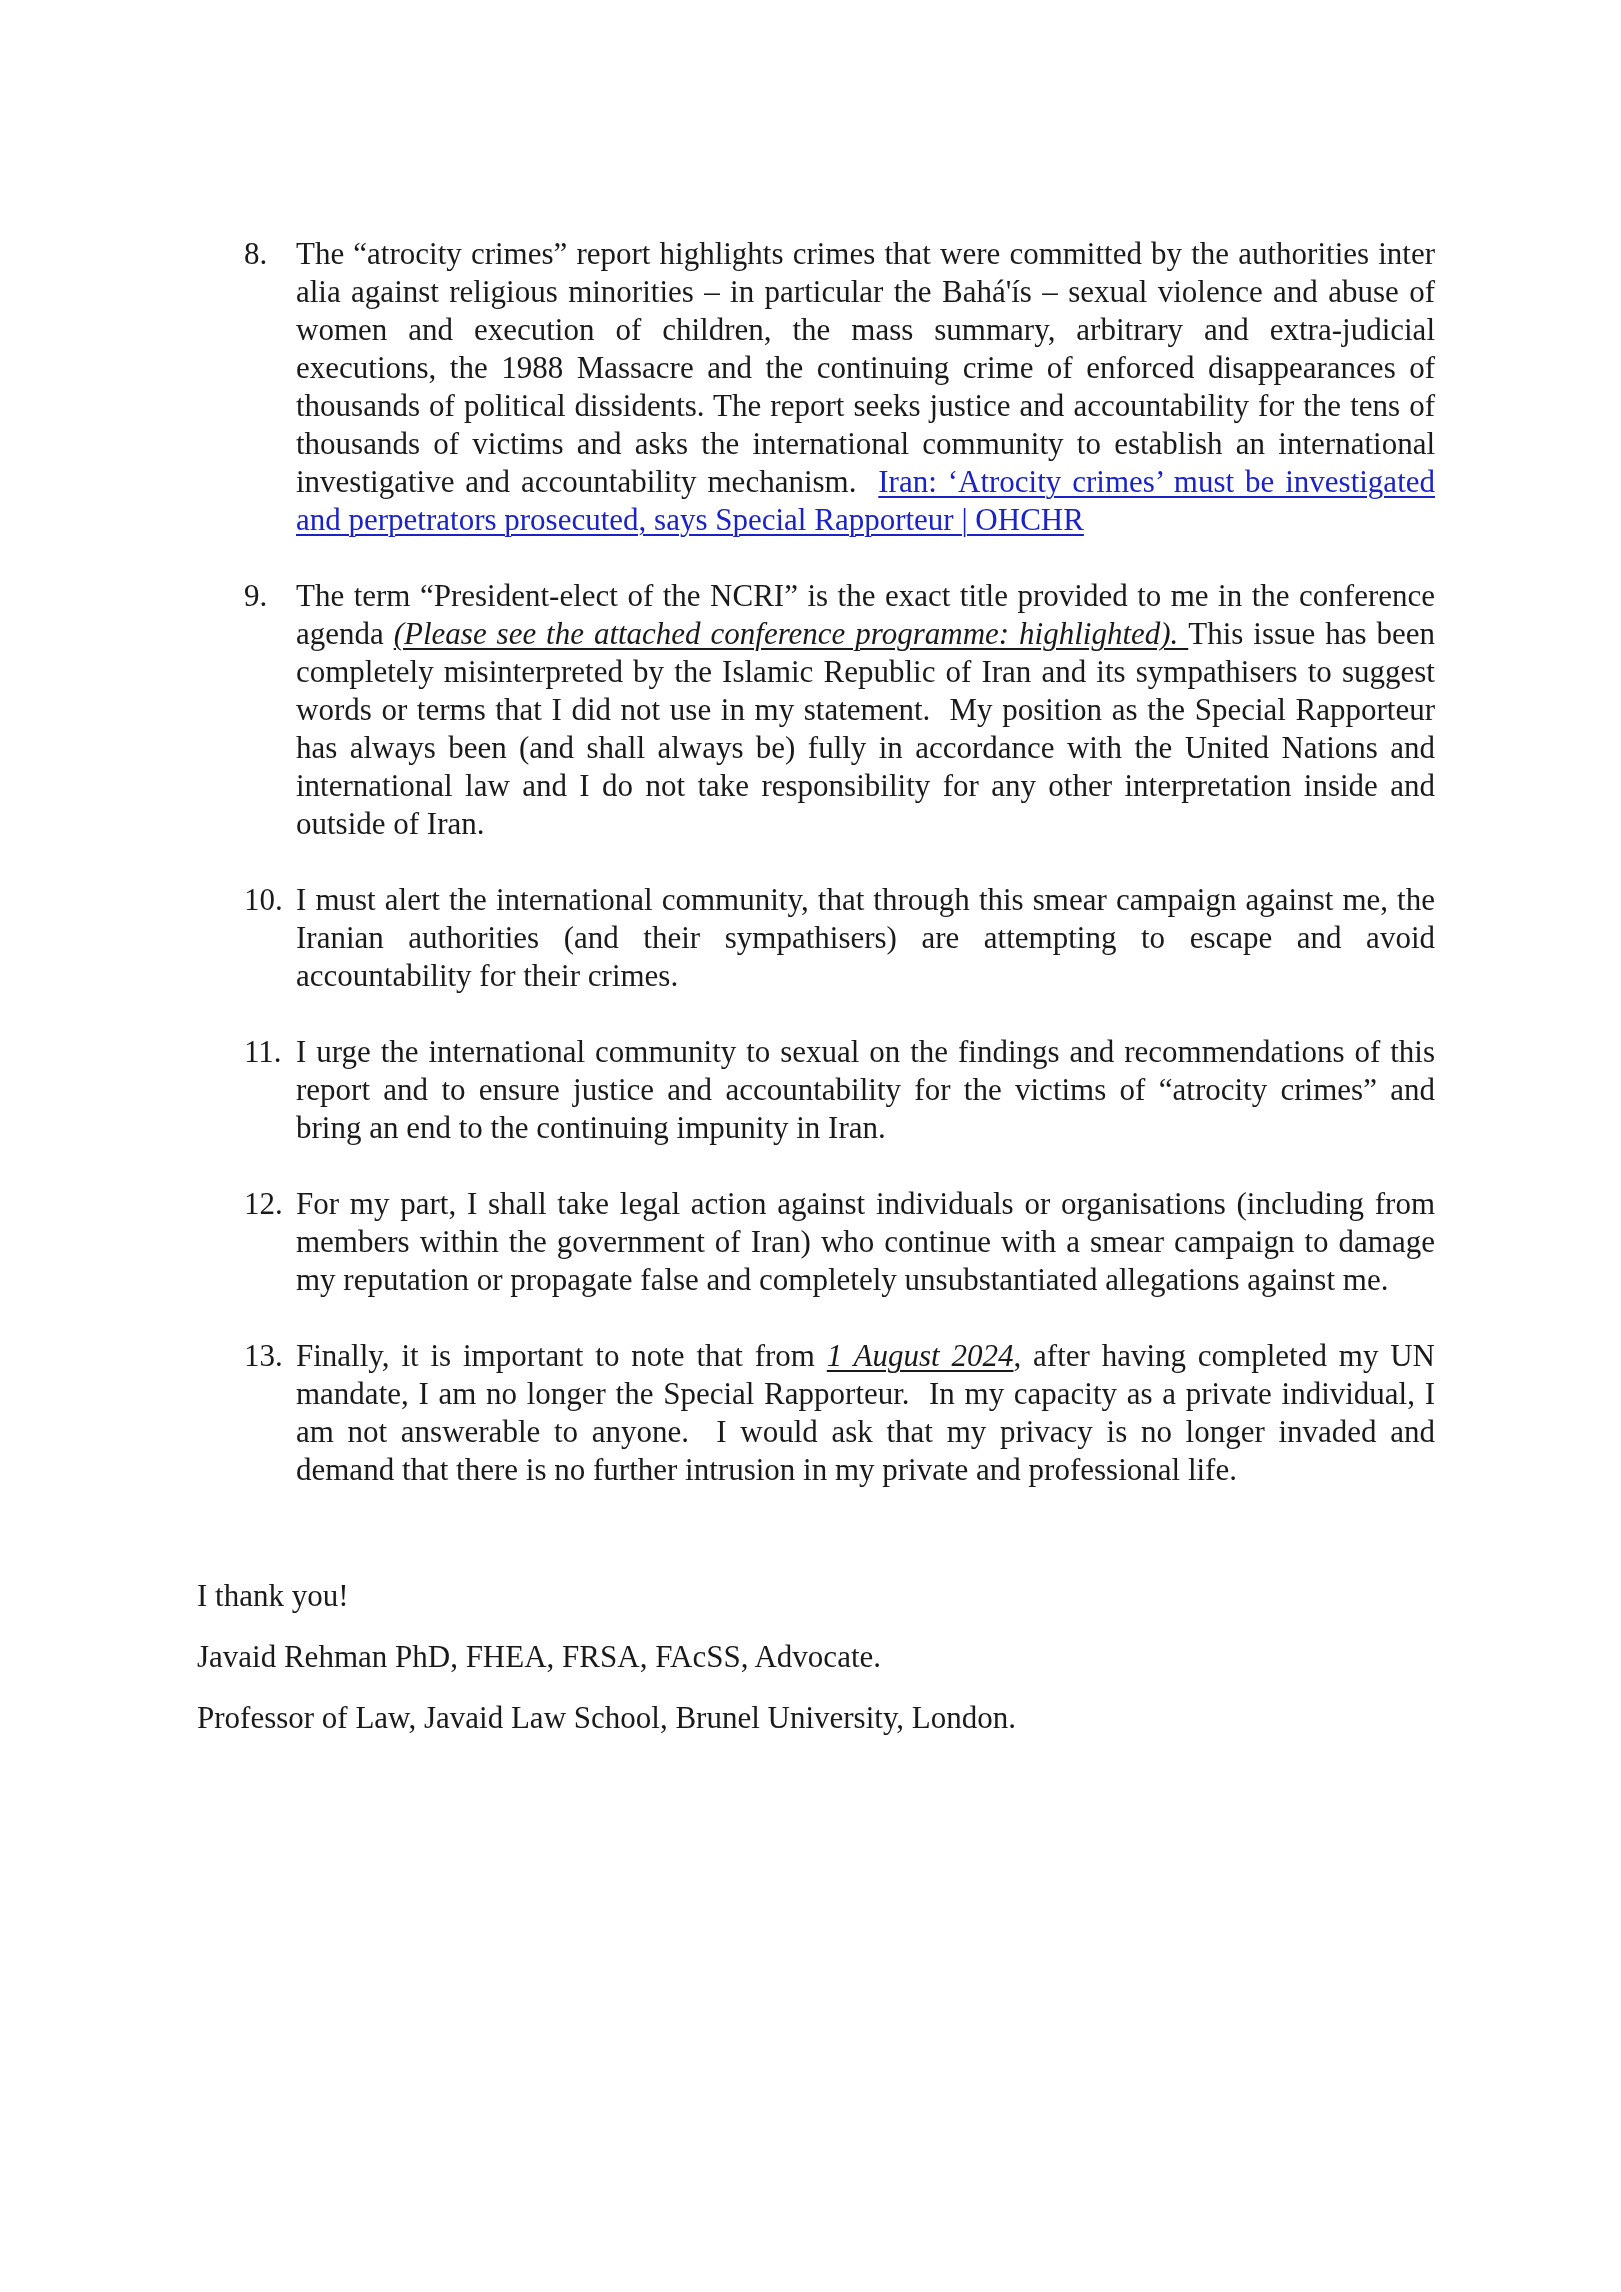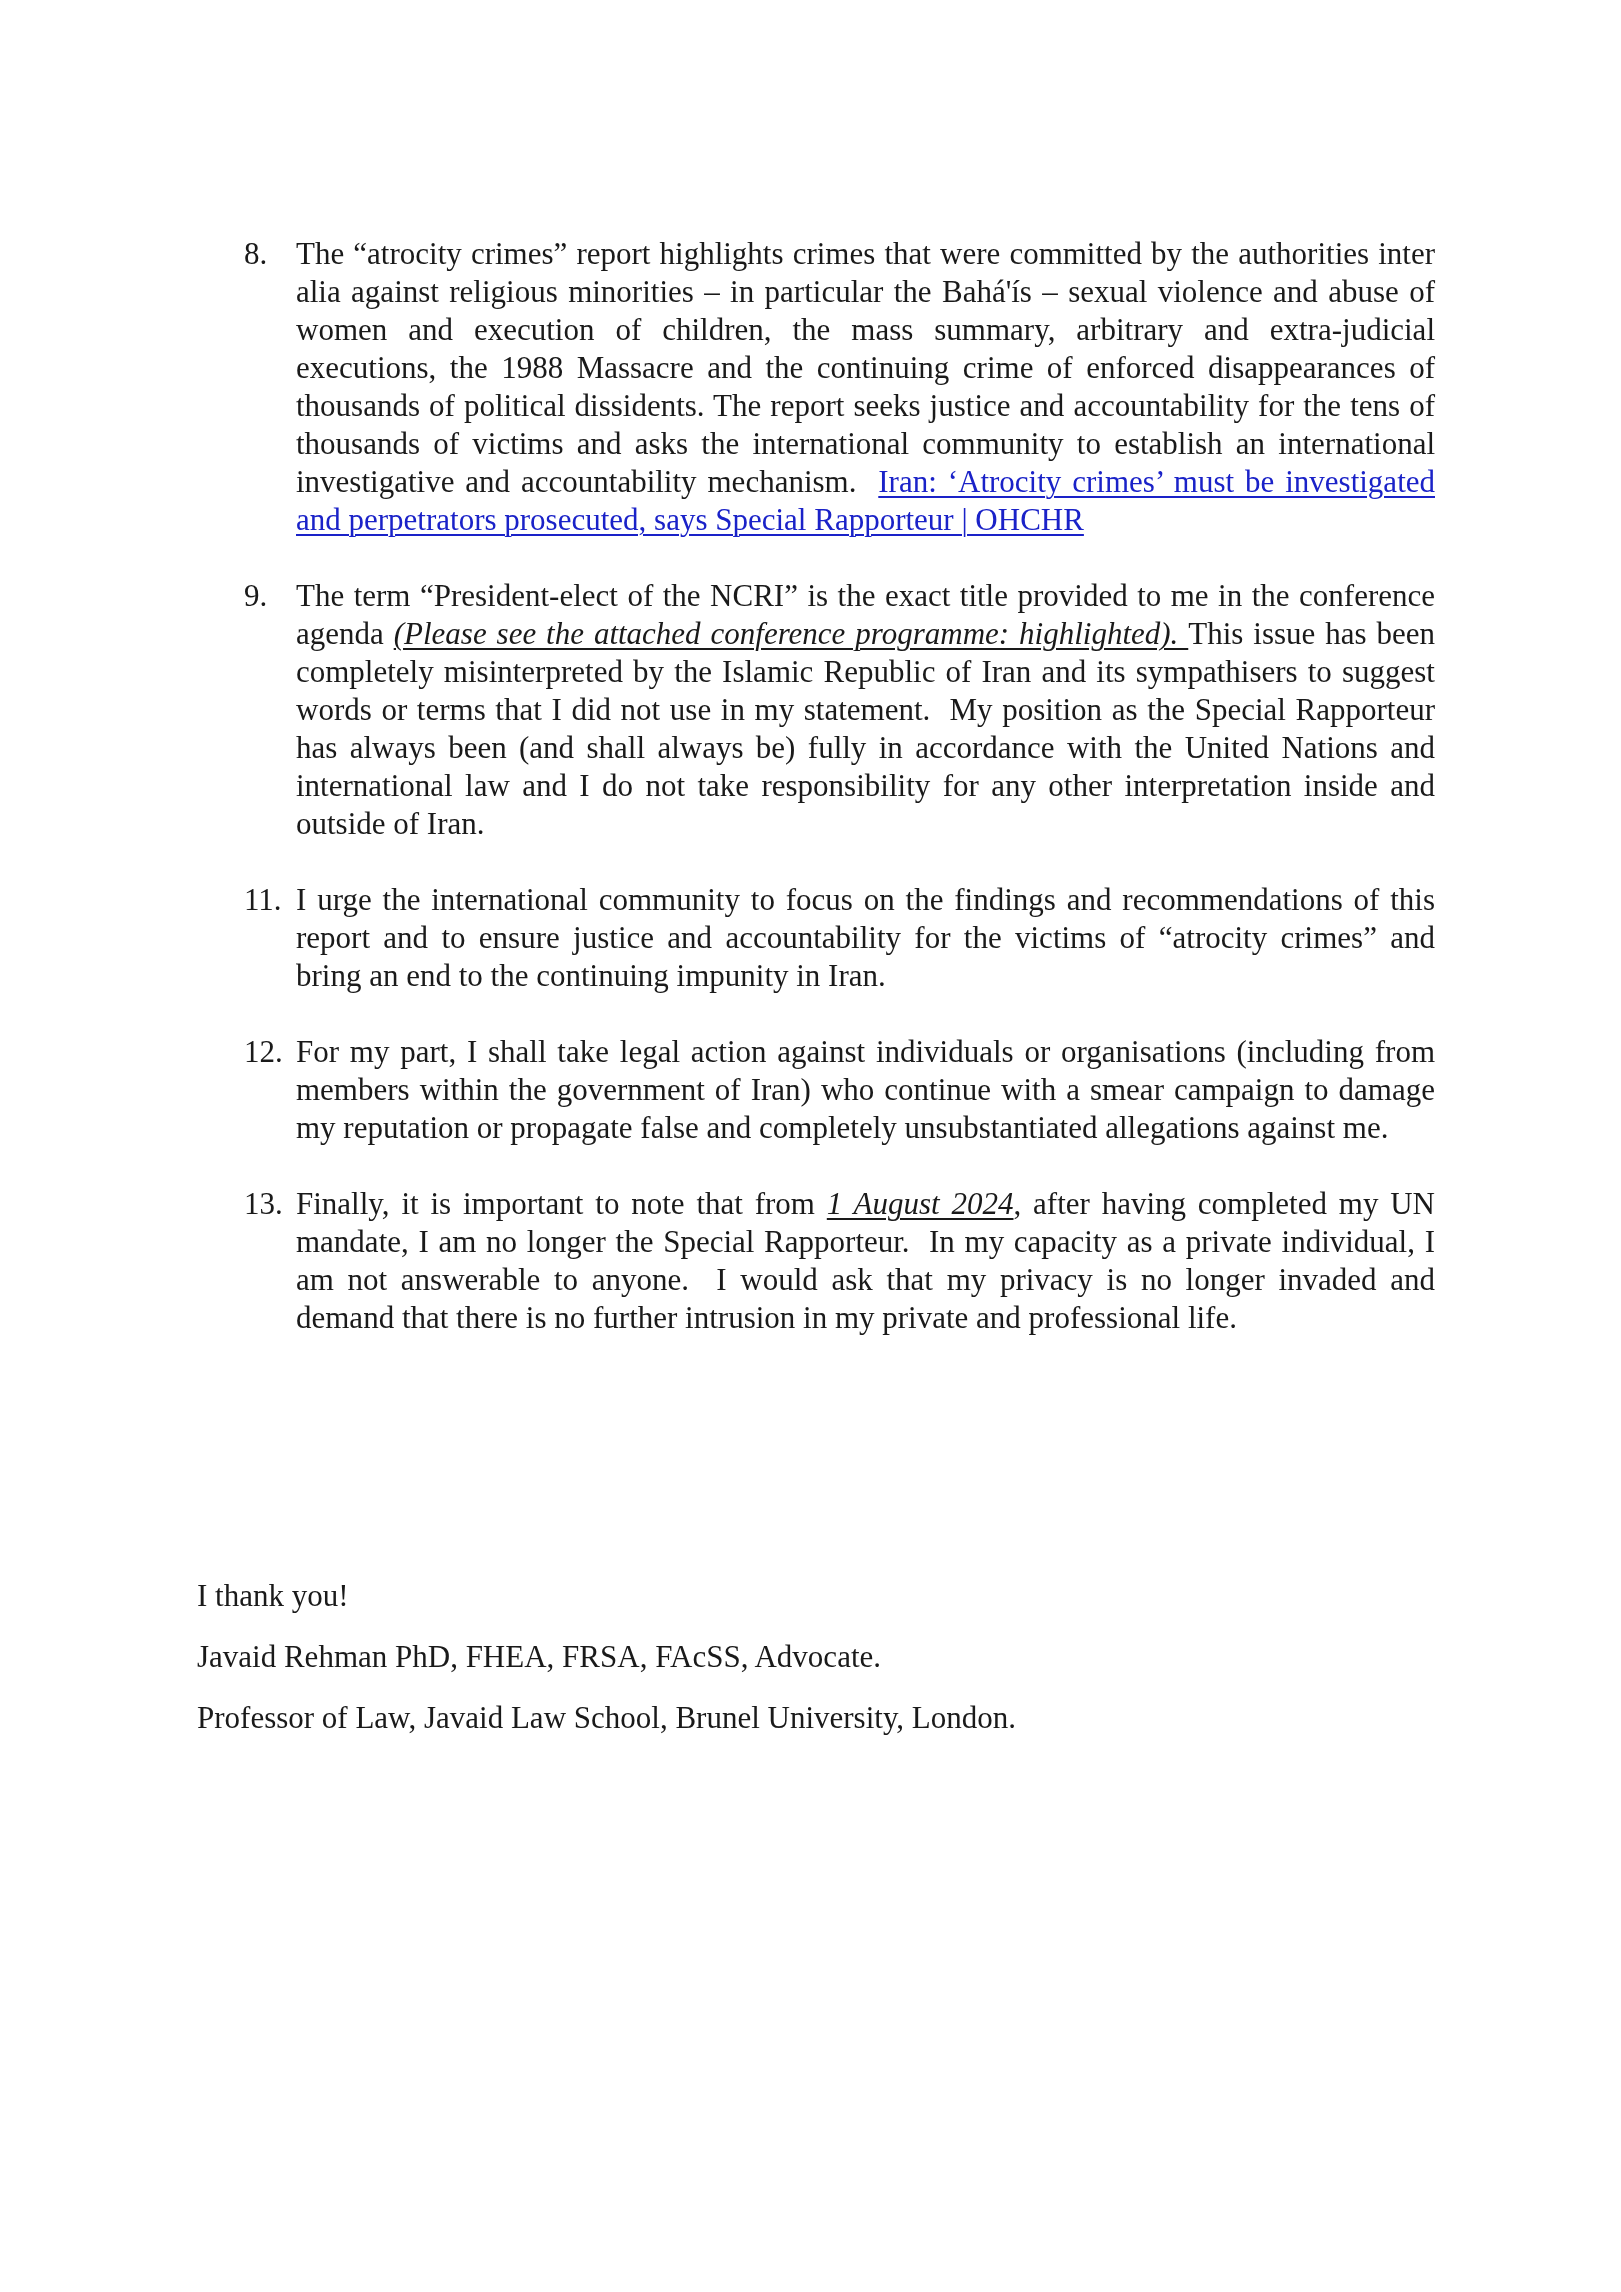--- a/index.html
+++ b/index.html
@@ -79,24 +79,28 @@
     <div class="item">
       <span class="num">8.</span>
       <span class="body"><span>The “atrocity crimes” report highlights crimes that were committed by the authorities inter alia against religious minorities – in particular the Bahá'ís – sexual violence and abuse of women and execution of children, the mass summary, arbitrary and extra-judicial executions, the 1988 Massacre and the continuing crime of enforced disappearances of thousands of political dissidents. The report seeks justice and accountability for the tens of thousands of victims and asks the international community to establish an international investigative and accountability mechanism.&nbsp; </span><a class="link">Iran: ‘Atrocity crimes’ must be investigated and perpetrators prosecuted, says Special Rapporteur | OHCHR</a></span>
     </div>
 
     <div class="item">
       <span class="num">9.</span>
       <span class="body"><span>The term “President-elect of the NCRI” is the exact title provided to me in the conference agenda </span><span class="u">(Please see the attached conference programme: highlighted).&nbsp;</span><span>This issue has been completely misinterpreted by the Islamic Republic of Iran and its sympathisers to suggest words or terms that I did not use in my statement.&nbsp; My position as the Special Rapporteur has always been (and shall always be) fully in accordance with the United Nations and international law and I do not take responsibility for any other interpretation inside and outside of Iran.</span></span>
     </div>
 
+    <div class="item">
+      <span class="num">10.</span>
+      <span class="body">I must alert the international community, that through this smear campaign against me, the Iranian authorities (and their sympathisers) are attempting to escape and avoid accountability for their crimes.</span>
+    </div>
 
     <div class="item">
       <span class="num">11.</span>
-      <span class="body">I urge the international community to focus on the findings and recommendations of this report and to ensure justice and accountability for the victims of “atrocity crimes” and bring an end to the continuing impunity in Iran.</span>
+      <span class="body">I urge the international community to sexual on the findings and recommendations of this report and to ensure justice and accountability for the victims of “atrocity crimes” and bring an end to the continuing impunity in Iran.</span>
     </div>
 
     <div class="item">
       <span class="num">12.</span>
       <span class="body">For my part, I shall take legal action against individuals or organisations (including from members within the government of Iran) who continue with a smear campaign to damage my reputation or propagate false and completely unsubstantiated allegations against me.</span>
     </div>
 
     <div class="item" style="margin-bottom:16px">
       <span class="num">13.</span>
       <span class="body"><span>Finally, it is important to note that from </span><span class="u">1 August 2024</span><span>, after having completed my UN mandate, I am no longer the Special Rapporteur.&nbsp; In my capacity as a private individual, I am not answerable to anyone.&nbsp; I would ask that my privacy is no longer invaded and demand that there is no further intrusion in my private and professional life.</span></span>

